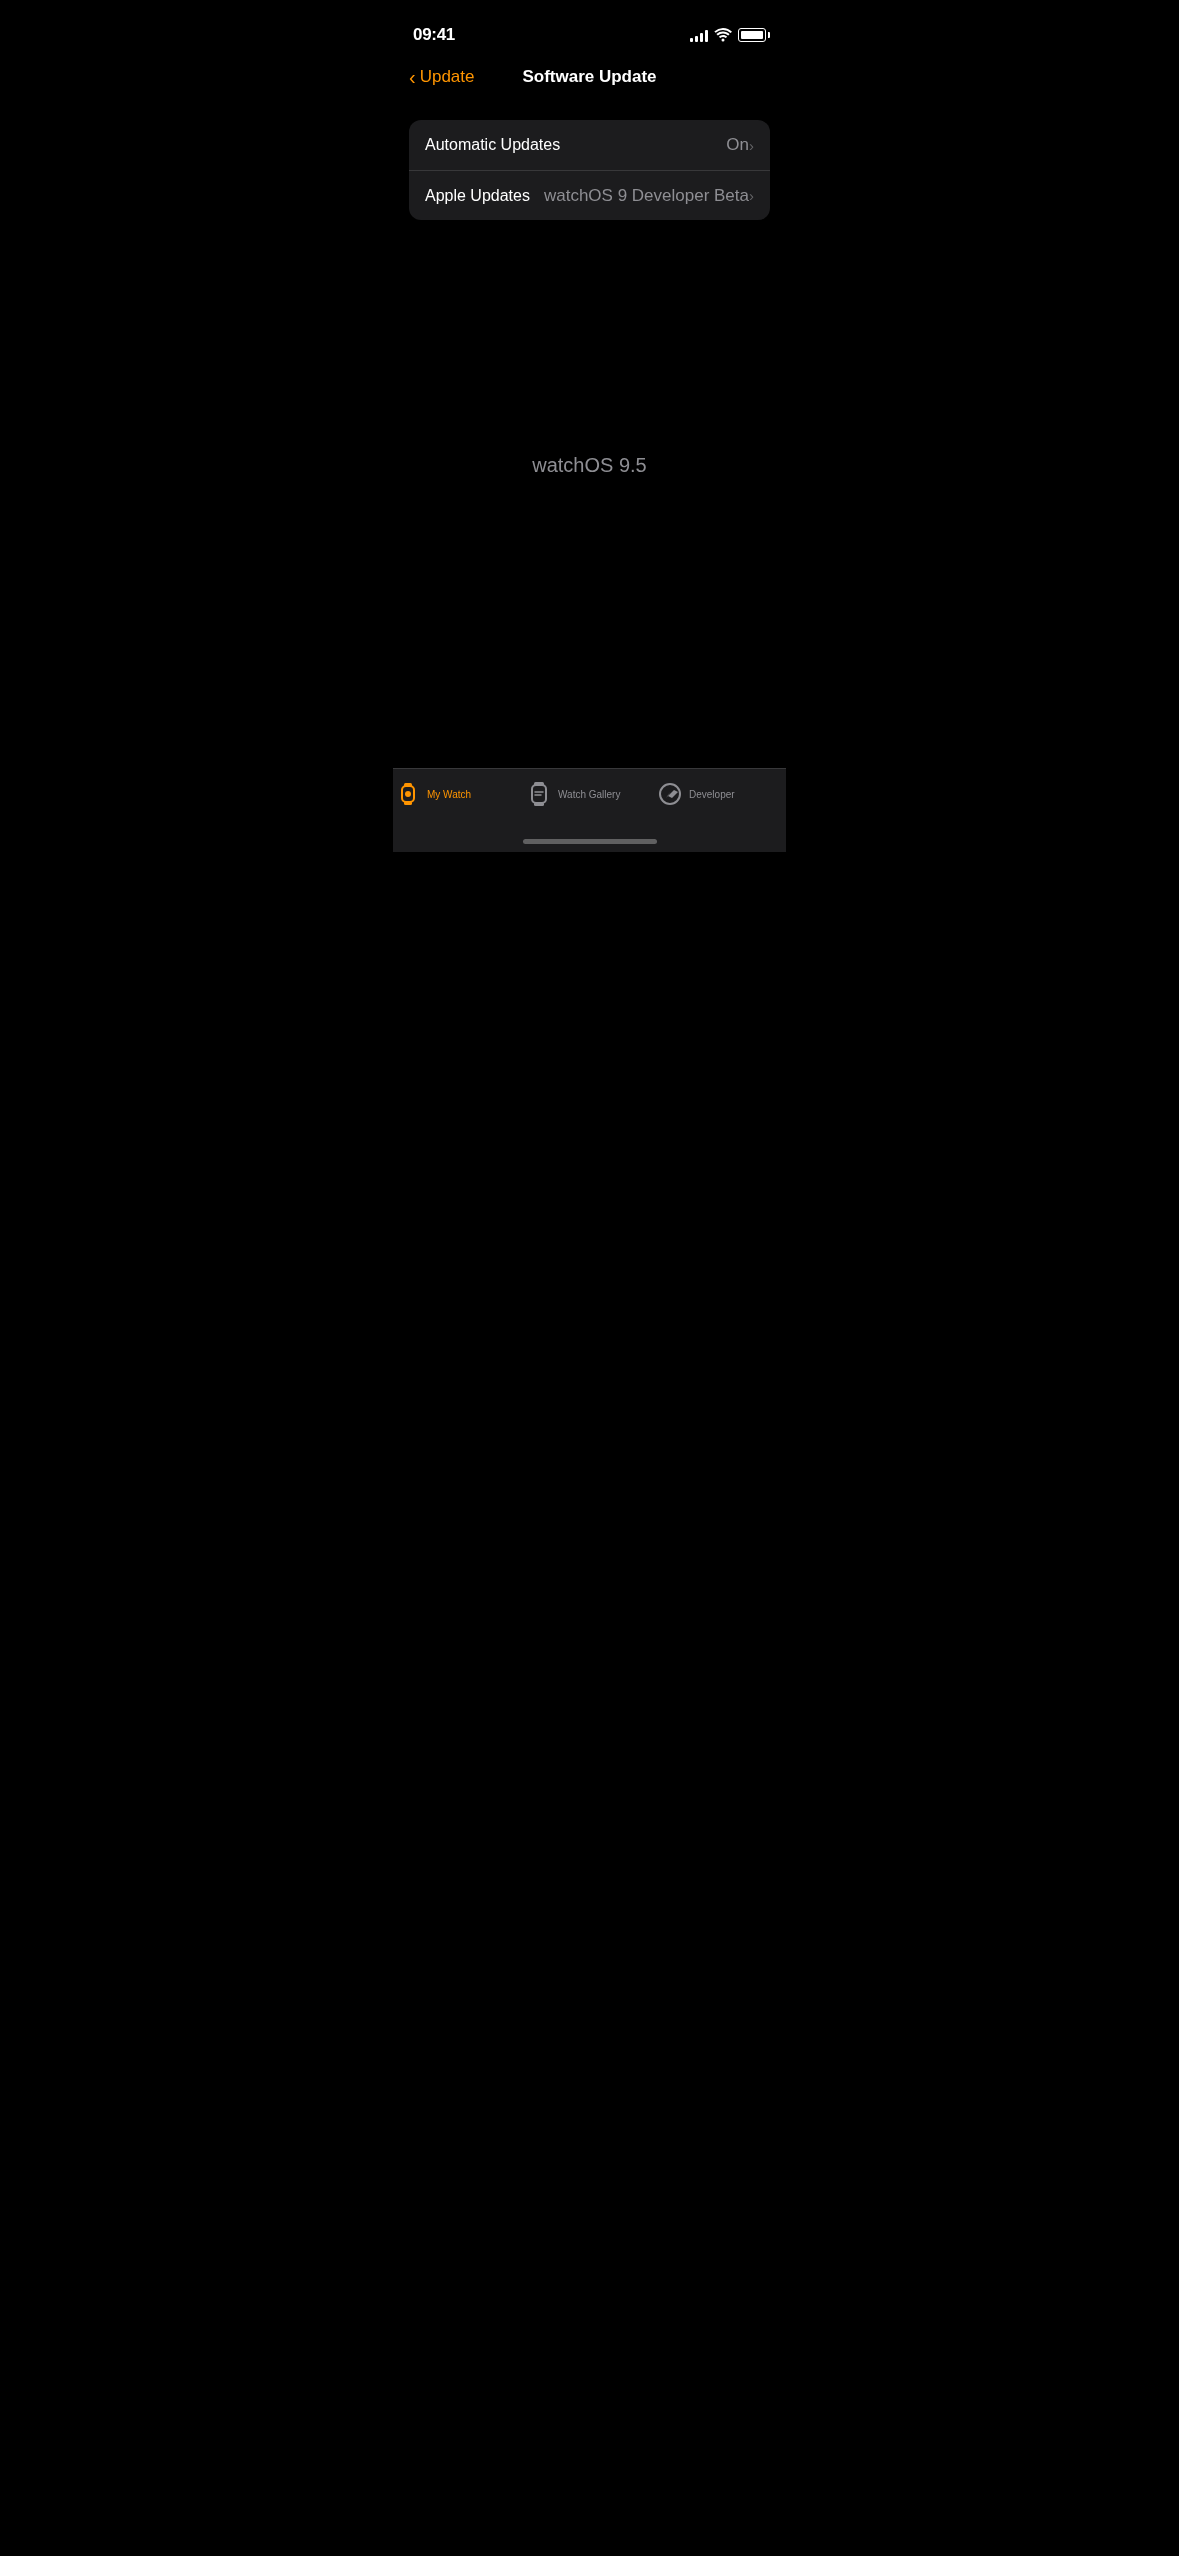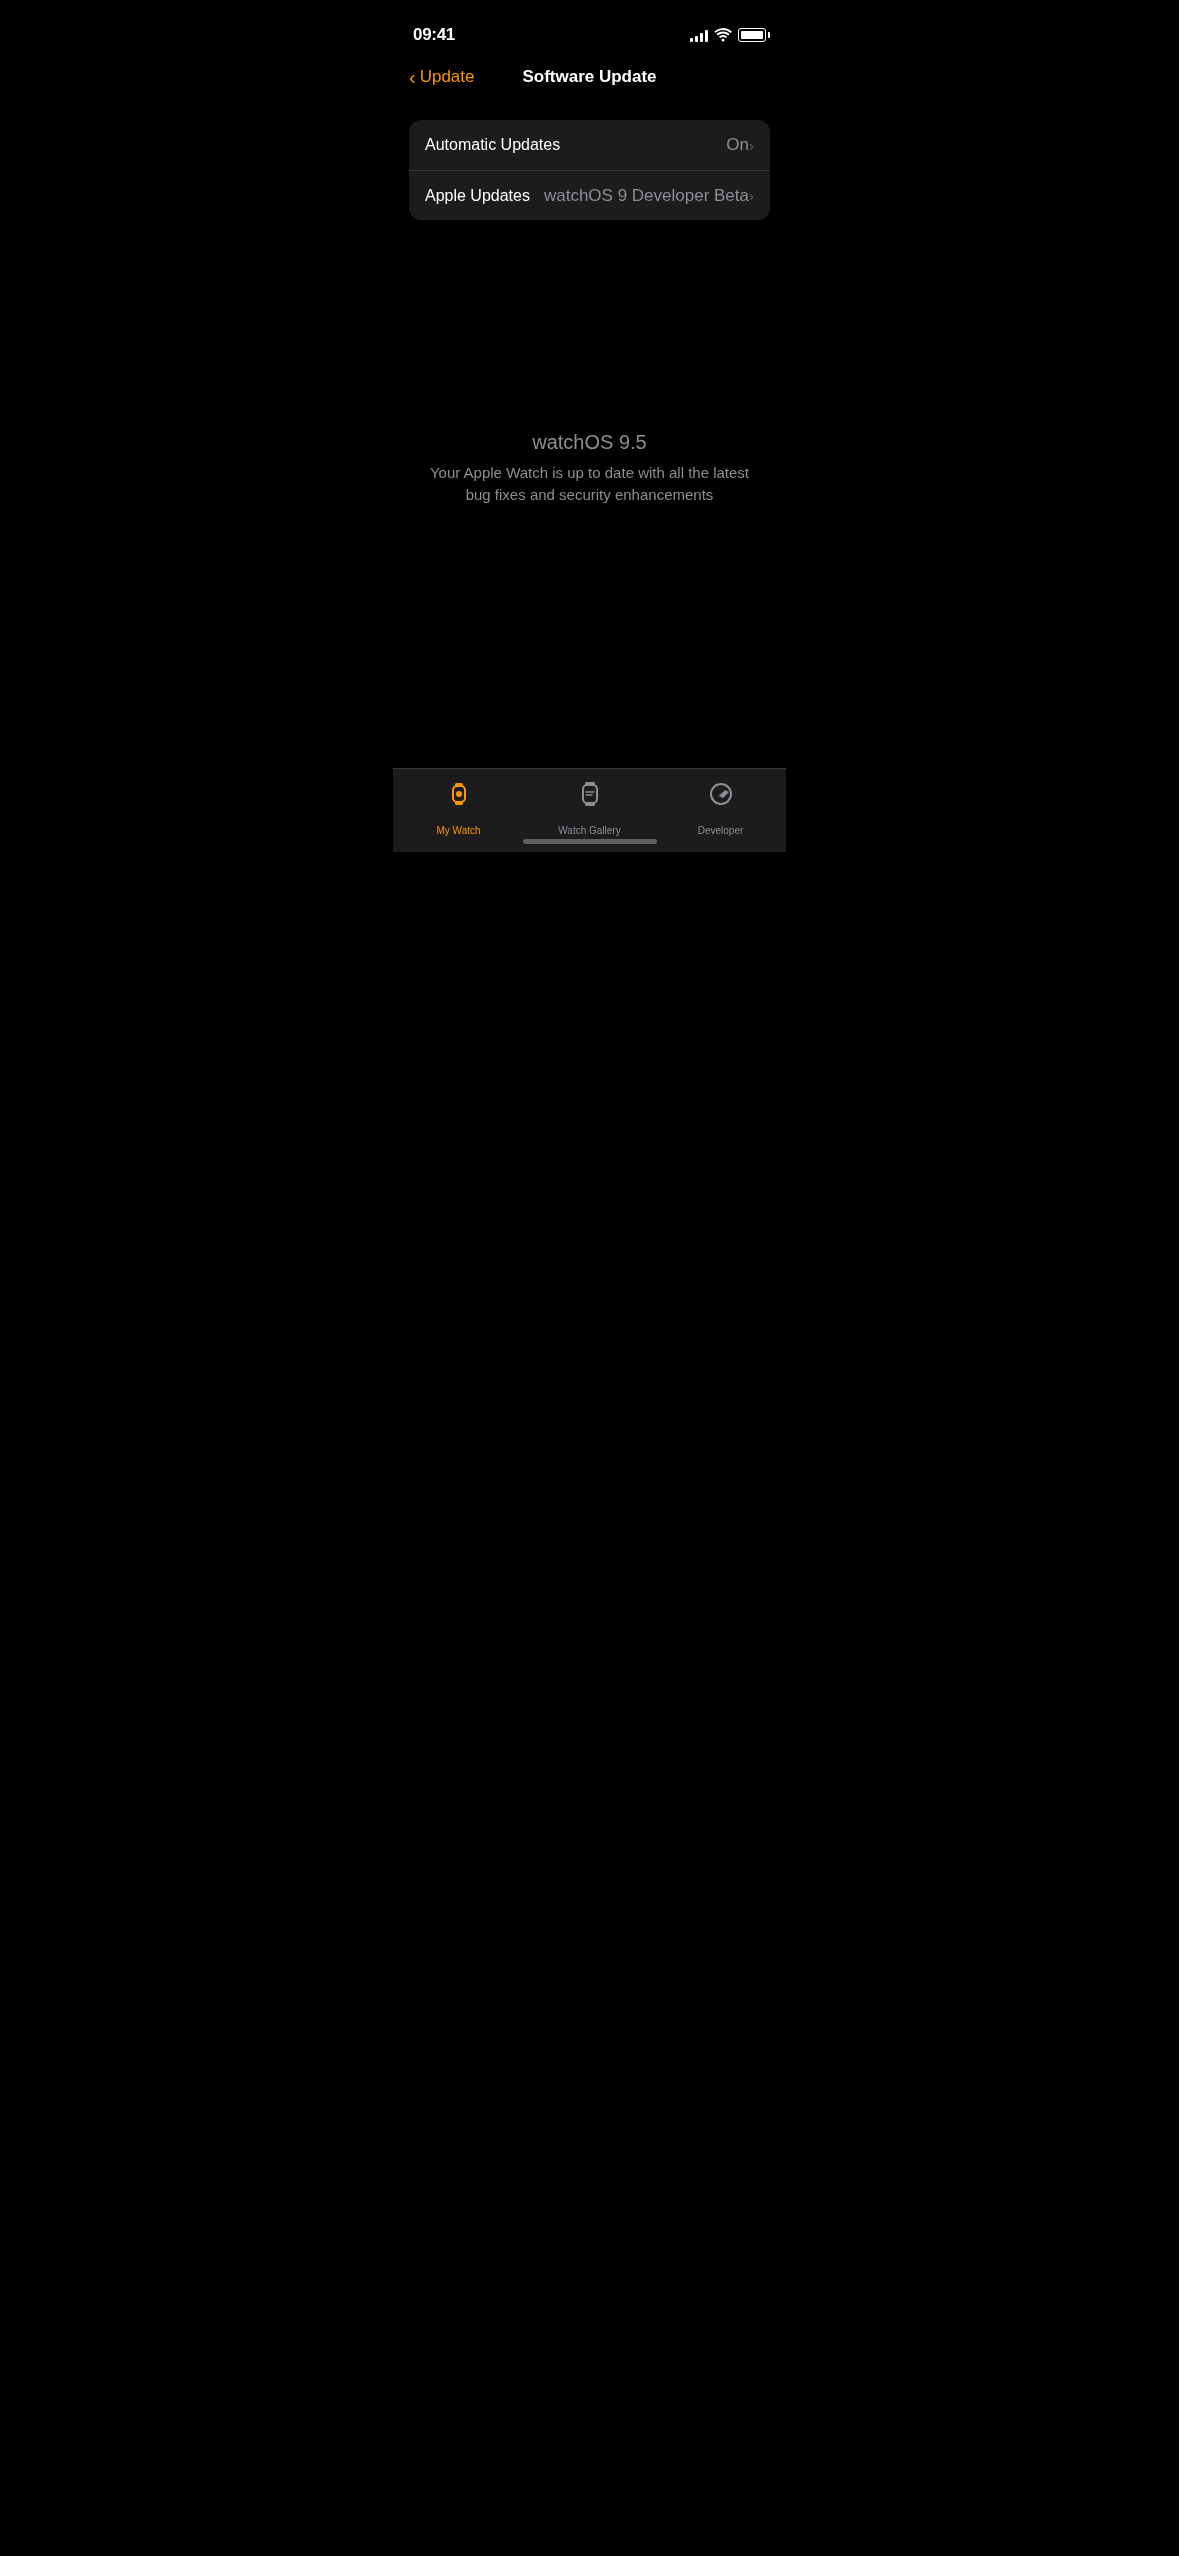--- a/index.html
+++ b/index.html
@@ -215,23 +215,23 @@
       border-top: 0.5px solid #38383a;
       display: flex;
       align-items: flex-start;
       justify-content: space-around;
       padding: 10px 0 30px 0;
       height: 84px;
     }
 
     .tab-item {
       display: flex;
-      flex-direction: column;
-      align-items: center;
-      gap: 16px;
+      flex-direction: row;
+      align-items: center;
+      gap: 4px;
       cursor: pointer;
       flex: 1;
     }
 
     .tab-icon {
       width: 30px;
       height: 30px;
       display: flex;
       align-items: center;
       justify-content: center;
@@ -314,21 +314,20 @@
       <div class="settings-row-value">
         <span>watchOS 9 Developer Beta</span>
         <span class="settings-chevron">›</span>
       </div>
     </div>
   </div>
 </div>
 
 <div class="update-info">
   <div class="update-version">watchOS 9.5</div>
-  <div class="update-description">Your Apple Watch is up to date with all the latest bug fixes and security enhancements</div>
 </div>
 
 <div class="tab-bar">
 
   <div class="tab-item tab-active">
     <div class="tab-icon">
       <svg width="28" height="28" viewBox="0 0 28 28" fill="none">
         <rect x="8" y="6" width="12" height="16" rx="4" stroke="#FF9500" stroke-width="2"></rect>
         <rect x="10" y="3" width="8" height="4" rx="1.5" fill="#FF9500"></rect>
         <rect x="10" y="21" width="8" height="4" rx="1.5" fill="#FF9500"></rect>

